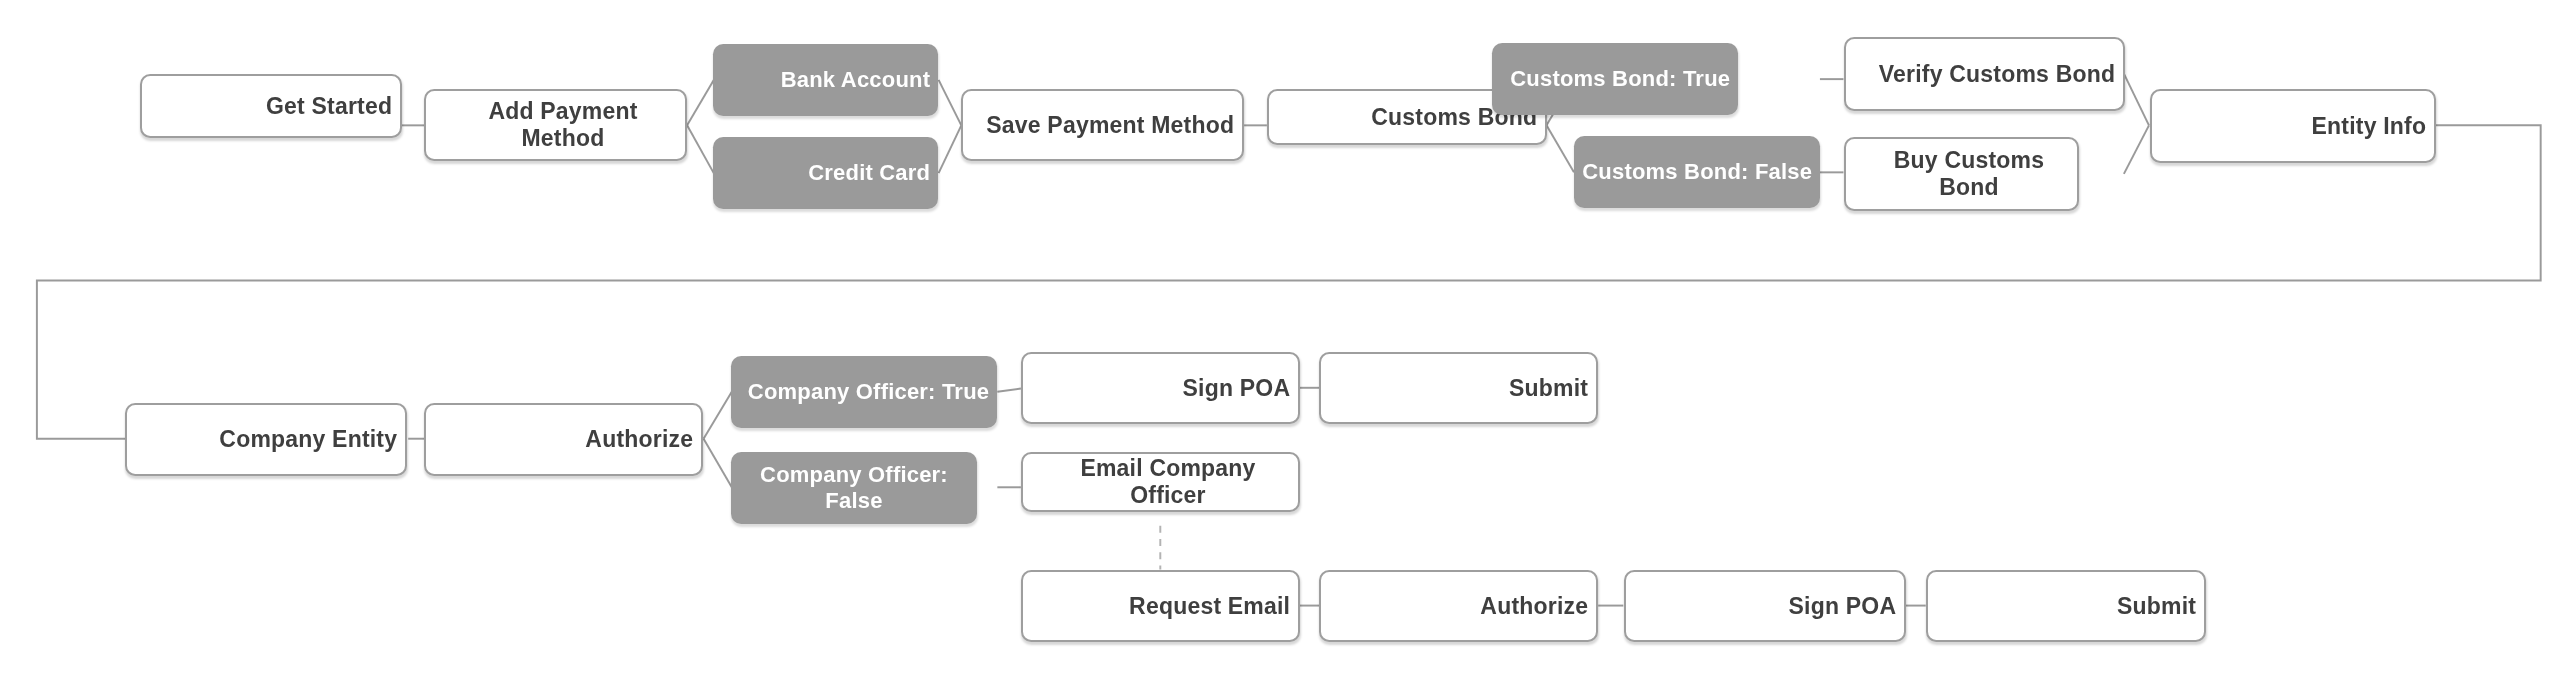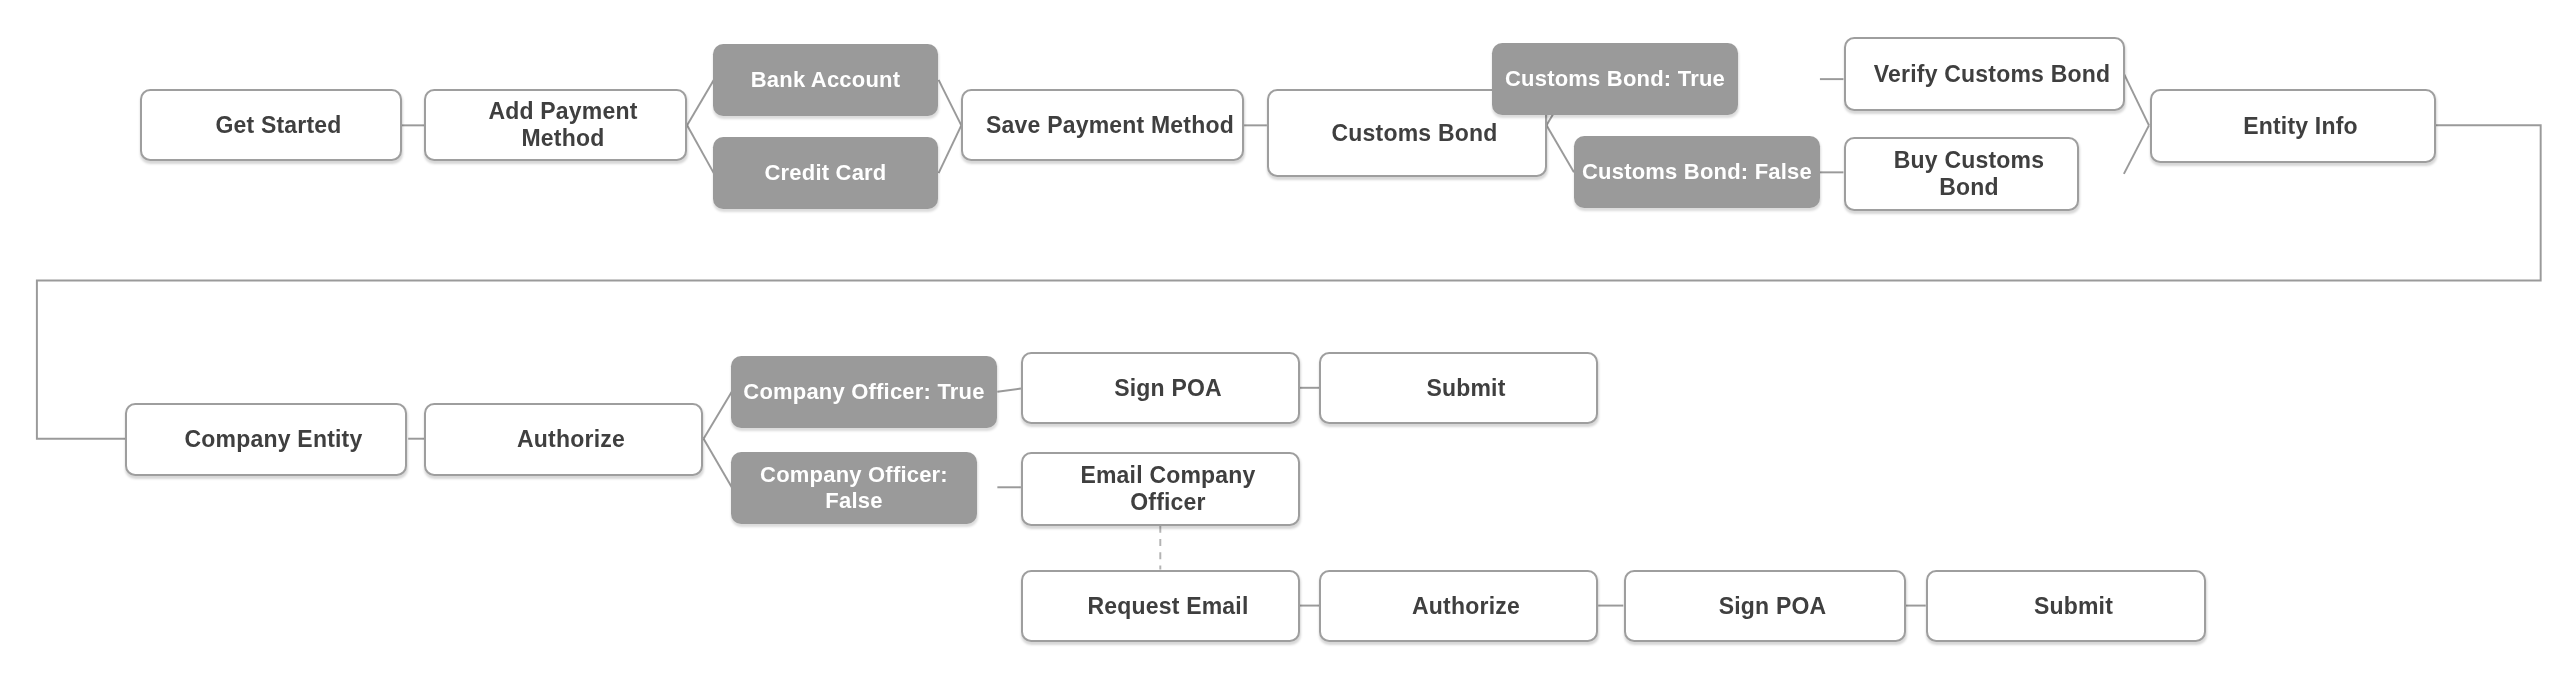--- a/index.html
+++ b/index.html
@@ -14,21 +14,21 @@
   }
   html,body{margin:0;padding:0;background:var(--bg);}
   body{
     width:2576px;height:680px;position:relative;overflow:hidden;
     font-family:"Liberation Sans","DejaVu Sans",sans-serif;
   }
   #canvas{position:absolute;left:0;top:0;width:2576px;height:680px;}
   #wires{position:absolute;left:0;top:0;width:2576px;height:680px;}
   .node{
     position:absolute;
-    display:flex;align-items:center;justify-content:center;
+    display:flex;align-items:center;justify-content:flex-end;
     text-align:center;
     border-radius:10.2px;
     box-sizing:border-box;
     font-weight:700;
     font-size:23px;
     letter-spacing:0.2px;
   }
   .node.process{
     background:var(--node-fill-white);
     border:2px solid var(--node-border);
@@ -71,41 +71,41 @@
     <path d="M897 560 L933 622"></path>
     <path d="M1272 500 L1302 496"></path>
     <path d="M1658 495 H1683"></path>
     <path d="M1272 622 H1302"></path>
     <path class="dashed" d="M1480 671 V727"></path>
     <path d="M1658 773 H1683"></path>
     <path d="M2039 773 H2071"></path>
     <path d="M2431 773 H2457"></path>
   </svg>
 
-  <div class="node process" style="left:140px;top:89px;width:262px;height:72px">
+  <div class="node process" style="left:140px;top:74px;width:262px;height:64px">
     <span>Get Started</span>
   </div>
 
   <div class="node process" style="left:424px;top:89px;width:263px;height:72px">
     <span>Add Payment Method</span>
   </div>
 
   <div class="node decision" style="left:713px;top:44px;width:225px;height:72px">
     <span>Bank Account</span>
   </div>
 
   <div class="node decision" style="left:713px;top:137px;width:225px;height:72px">
     <span>Credit Card</span>
   </div>
 
   <div class="node process" style="left:961px;top:89px;width:283px;height:72px">
     <span>Save Payment Method</span>
   </div>
 
-  <div class="node process" style="left:1267px;top:89px;width:280px;height:88px">
+  <div class="node process" style="left:1267px;top:89px;width:280px;height:56px">
     <span>Customs Bond</span>
   </div>
 
   <div class="node decision" style="left:1492px;top:43px;width:246px;height:72px">
     <span>Customs Bond: True</span>
   </div>
 
   <div class="node decision" style="left:1574px;top:136px;width:246px;height:72px">
     <span>Customs Bond: False</span>
   </div>
@@ -139,21 +139,21 @@
   </div>
 
   <div class="node process" style="left:1021px;top:352px;width:279px;height:72px">
     <span>Sign POA</span>
   </div>
 
   <div class="node process" style="left:1319px;top:352px;width:279px;height:72px">
     <span>Submit</span>
   </div>
 
-  <div class="node process" style="left:1021px;top:452px;width:279px;height:74px">
+  <div class="node process" style="left:1021px;top:452px;width:279px;height:60px">
     <span>Email Company Officer</span>
   </div>
 
   <div class="node process" style="left:1021px;top:570px;width:279px;height:72px">
     <span>Request Email</span>
   </div>
 
   <div class="node process" style="left:1319px;top:570px;width:279px;height:72px">
     <span>Authorize</span>
   </div>

